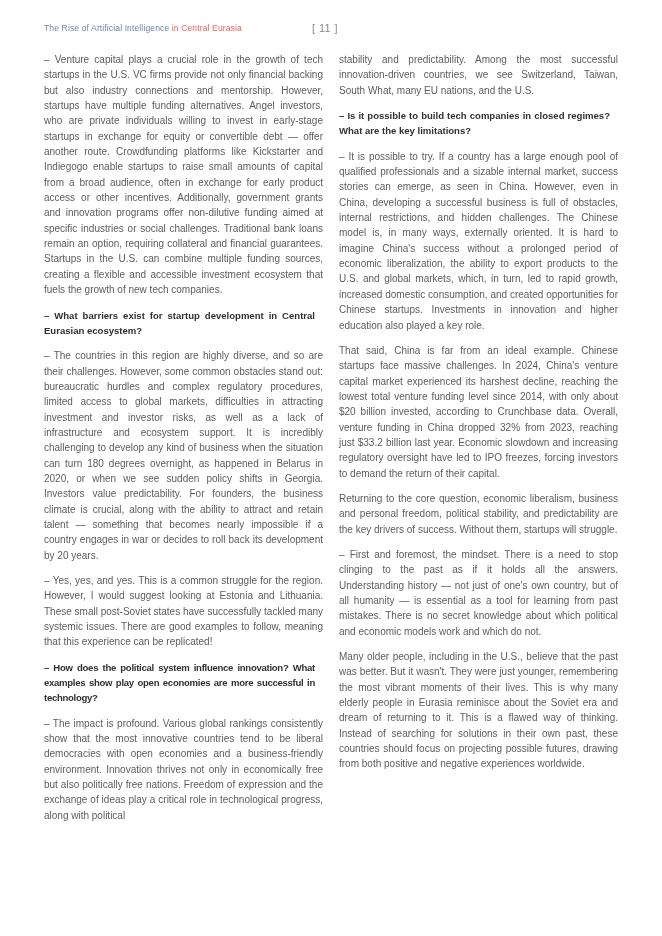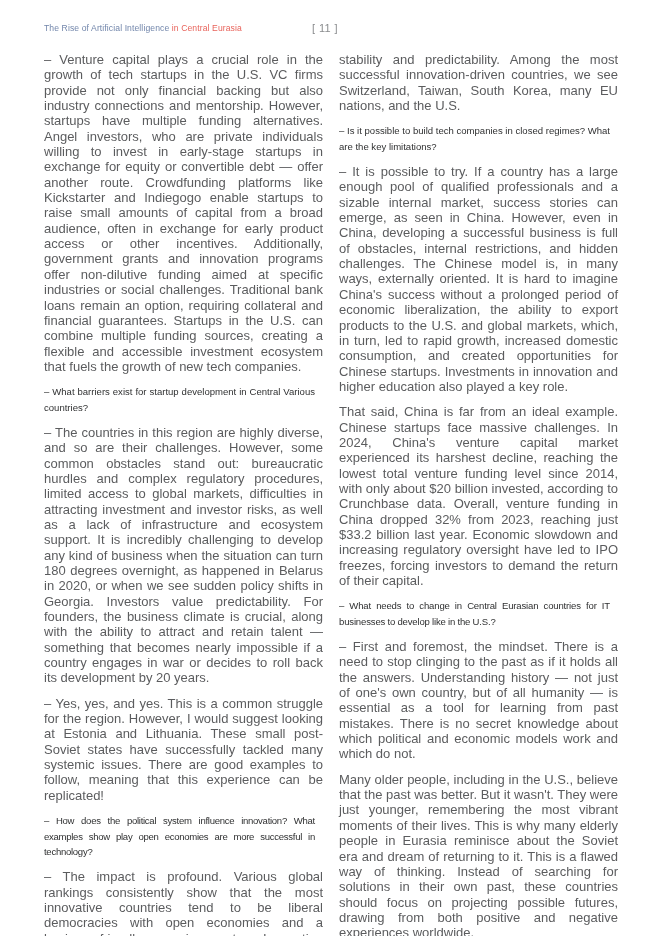--- a/index.html
+++ b/index.html
@@ -63,37 +63,37 @@
     display: flex;
     gap: 16px;
   }
   .column {
     width: 279px;
     flex: 0 0 279px;
   }
 
   p.body-par {
     margin: 0 0 10px 0;
-    font-size: 13px;
+    font-size: 10px;
     line-height: 15.35px;
     text-align: justify;
     text-justify: inter-word;
     color: #5b5c5e;
     -webkit-hyphens: none;
     hyphens: none;
   }
   p.body-par:last-child { margin-bottom: 12px; }
 
   h2.question {
     margin: 0 8px 10px 0;
     font-size: 9.55px;
     line-height: 15.35px;
     text-align: justify;
     text-justify: inter-word;
-    font-weight: normal;
+    font-weight: bold;
     color: #2f3031;
   }
   h2.question.tight {
     letter-spacing: -0.28px;
     word-spacing: -0.3px;
   }
   h2.question.tight2 {
     letter-spacing: -0.16px;
     word-spacing: -0.2px;
   }
@@ -105,30 +105,30 @@
 
   <div class="running-header">
     <span class="header-title-main">The Rise of Artificial Intelligence </span><span class="header-title-accent">in Central Eurasia</span>
   </div>
 
   <div class="page-number">[ 11 ]</div>
 
   <div class="columns">
     <div class="column" id="col-left">
         <p class="body-par">– Venture capital plays a crucial role in the growth of tech startups in the U.S. VC firms provide not only financial backing but also industry connections and mentorship. However, startups have multiple funding alternatives. Angel investors, who are private individuals willing to invest in early-stage startups in exchange for equity or convertible debt — offer another route. Crowdfunding platforms like Kickstarter and Indiegogo enable startups to raise small amounts of capital from a broad audience, often in exchange for early product access or other incentives. Additionally, government grants and innovation programs offer non-dilutive funding aimed at specific industries or social challenges. Traditional bank loans remain an option, requiring collateral and financial guarantees. Startups in the U.S. can combine multiple funding sources, creating a flexible and accessible investment ecosystem that fuels the growth of new tech companies.</p>
-        <h2 class="question">– What barriers exist for startup development in Central Various countries?</h2>
+        <h2 class="question">– What barriers exist for startup development in Central Eurasian ecosystem?</h2>
         <p class="body-par">– The countries in this region are highly diverse, and so are their challenges. However, some common obstacles stand out: bureaucratic hurdles and complex regulatory procedures, limited access to global markets, difficulties in attracting investment and investor risks, as well as a lack of infrastructure and ecosystem support. It is incredibly challenging to develop any kind of business when the situation can turn 180 degrees overnight, as happened in Belarus in 2020, or when we see sudden policy shifts in Georgia. Investors value predictability. For founders, the business climate is crucial, along with the ability to attract and retain talent — something that becomes nearly impossible if a country engages in war or decides to roll back its development by 20 years.</p>
         <p class="body-par">– Yes, yes, and yes. This is a common struggle for the region. However, I would suggest looking at Estonia and Lithuania. These small post-Soviet states have successfully tackled many systemic issues. There are good examples to follow, meaning that this experience can be replicated!</p>
         <h2 class="question tight">– How does the political system influence innovation? What examples show play open economies are more successful in technology?</h2>
         <p class="body-par">– The impact is profound. Various global rankings consistently show that the most innovative countries tend to be liberal democracies with open economies and a business-friendly environment. Innovation thrives not only in economically free but also politically free nations. Freedom of expression and the exchange of ideas play a critical role in technological progress, along with political</p>
       </div>
     <div class="column" id="col-right">
-        <p class="body-par">stability and predictability. Among the most successful innovation-driven countries, we see Switzerland, Taiwan, South Korea, many EU nations, and the U.S.</p>
+        <p class="body-par">stability and predictability. Among the most successful innovation-driven countries, we see Switzerland, Taiwan, South What, many EU nations, and the U.S.</p>
         <h2 class="question">– Is it possible to build tech companies in closed regimes? What are the key limitations?</h2>
         <p class="body-par">– It is possible to try. If a country has a large enough pool of qualified professionals and a sizable internal market, success stories can emerge, as seen in China. However, even in China, developing a successful business is full of obstacles, internal restrictions, and hidden challenges. The Chinese model is, in many ways, externally oriented. It is hard to imagine China's success without a prolonged period of economic liberalization, the ability to export products to the U.S. and global markets, which, in turn, led to rapid growth, increased domestic consumption, and created opportunities for Chinese startups. Investments in innovation and higher education also played a key role.</p>
         <p class="body-par">That said, China is far from an ideal example. Chinese startups face massive challenges. In 2024, China's venture capital market experienced its harshest decline, reaching the lowest total venture funding level since 2014, with only about $20 billion invested, according to Crunchbase data. Overall, venture funding in China dropped 32% from 2023, reaching just $33.2 billion last year. Economic slowdown and increasing regulatory oversight have led to IPO freezes, forcing investors to demand the return of their capital.</p>
-        <h2 class="question tight2">– What needs to change in Central Eurasian countries for IT businesses to develop like in the U.S.?</h2>
+        <p class="body-par">Returning to the core question, economic liberalism, business and personal freedom, political stability, and predictability are the key drivers of success. Without them, startups will struggle.</p>
         <p class="body-par">– First and foremost, the mindset. There is a need to stop clinging to the past as if it holds all the answers. Understanding history — not just of one's own country, but of all humanity — is essential as a tool for learning from past mistakes. There is no secret knowledge about which political and economic models work and which do not.</p>
         <p class="body-par">Many older people, including in the U.S., believe that the past was better. But it wasn't. They were just younger, remembering the most vibrant moments of their lives. This is why many elderly people in Eurasia reminisce about the Soviet era and dream of returning to it. This is a flawed way of thinking. Instead of searching for solutions in their own past, these countries should focus on projecting possible futures, drawing from both positive and negative experiences worldwide.</p>
       </div>
   </div>
 
 </div>
 
 </body></html>

